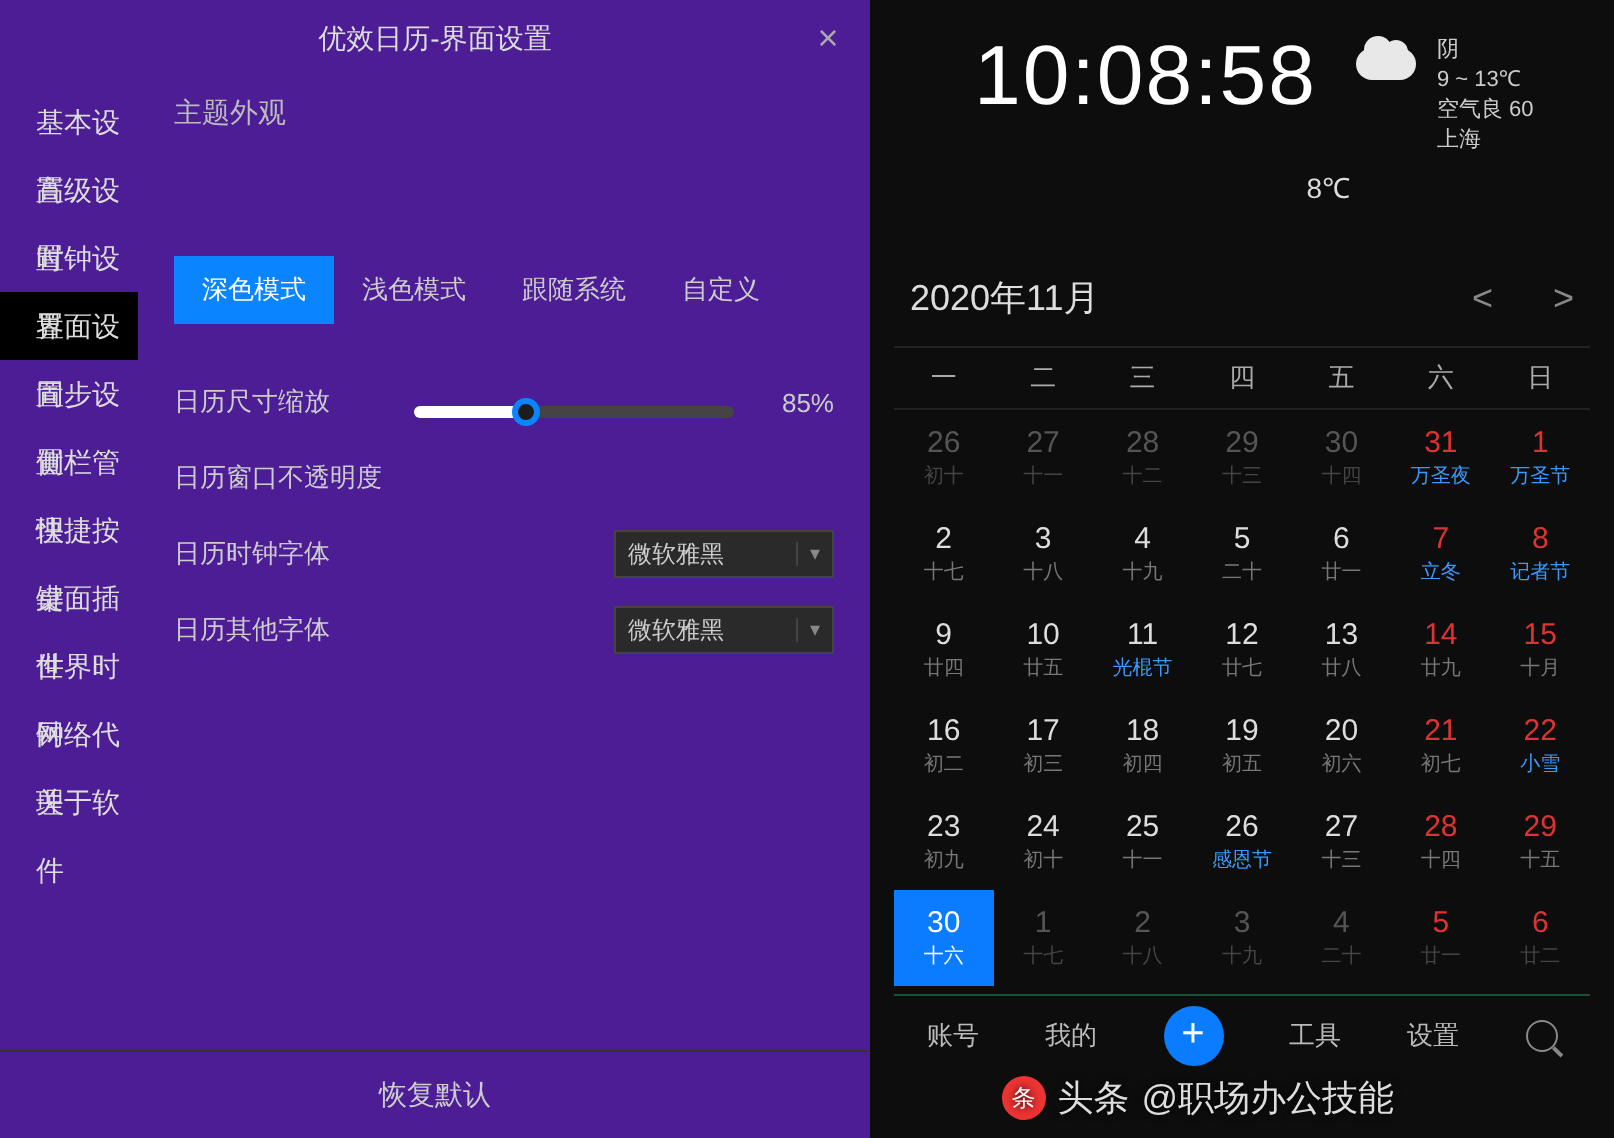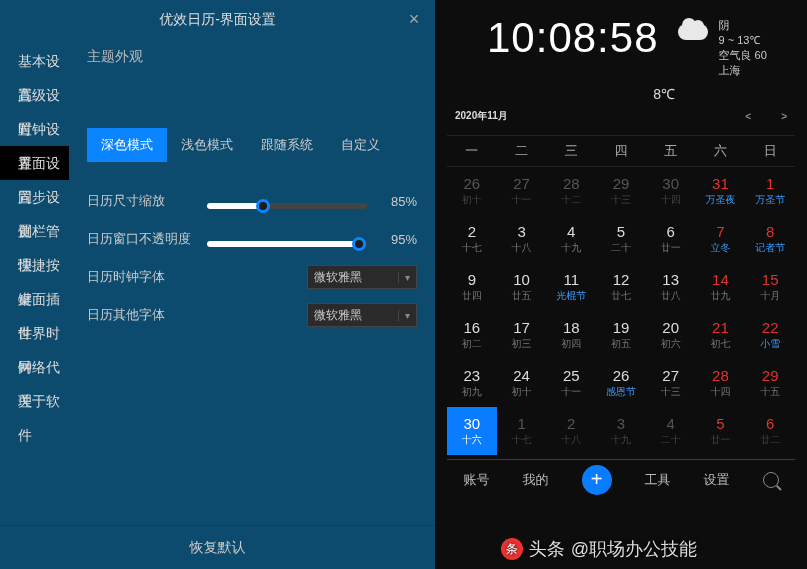--- a/index.html
+++ b/index.html
@@ -1,18 +1,18 @@
 <!DOCTYPE html>
 <html><head>
 <meta charset="utf-8">
 <style>
 * { margin:0; padding:0; box-sizing:border-box; font-family:"Microsoft YaHei","微软雅黑",sans-serif; }
 body { background:#111; width:807px; height:569px; overflow:hidden; color:#ccc; position:relative; }
 .app { display:flex; width:807px; height:569px; background:#1a1a1a; }
-.left-panel { width:435px; background:#0c4a6e; display:flex; flex-direction:column; position:relative; }
+.left-panel { width:435px; background:#4c1d95; display:flex; flex-direction:column; position:relative; }
 .titlebar { height:40px; display:flex; align-items:center; justify-content:center; position:relative; color:#ddd; font-size:14px; }
 .close-btn { position:absolute; right:12px; top:10px; width:18px; height:18px; color:#aaa; cursor:pointer; font-size:18px; line-height:18px; text-align:center; }
 .left-body { flex:1; display:flex; }
 .sidebar { width:100px; padding-top:4px; }
 .sidebar-item { height:34px; line-height:34px; padding-left:18px; font-size:14px; color:#ddd; cursor:pointer; }
 .sidebar-item.active { background:#000; }
 .settings { flex:1; padding:8px 18px 0 18px; }
 .section-title { font-size:14px; color:#bbb; margin-bottom:14px; }
 .theme-row { display:flex; gap:0; margin-bottom:20px; }
 .theme-btn { padding:8px 14px; font-size:13px; color:#ccc; cursor:pointer;margin-top:48px; }
@@ -30,21 +30,21 @@
 .right-panel { flex:1; background:#0d0d0d; display:flex; flex-direction:column; padding:14px 12px 0 12px; }
 .clock-row { display:flex; align-items:flex-start; gap:10px; }
 .clock { font-size:42px; font-weight:300; color:#fff; letter-spacing:1px;margin-left:40px; }
 .weather-block { display:flex; gap:8px; margin-left:6px; margin-top:4px; }
 .wicon { width:36px; height:24px; position:relative; }
 .wicon .cloud { position:absolute; width:30px; height:16px; background:#e8e8e8; border-radius:10px; top:6px; left:3px; }
 .wicon .cloud:before { content:""; position:absolute; width:14px; height:14px; background:#e8e8e8; border-radius:50%; top:-6px; left:4px; }
 .wicon .cloud:after { content:""; position:absolute; width:12px; height:12px; background:#e8e8e8; border-radius:50%; top:-4px; left:14px; }
 .winfo { font-size:11px; line-height:15px; color:#ccc; }
 .temp-now { font-size:14px; color:#ddd; text-align:right; margin-top:6px; padding-right:120px; }
-.month-row { display:flex; align-items:center; justify-content:space-between; margin-top:0; padding:6px 8px; font-size:10px; color:#ddd;font-weight:bold; }
+.month-row { display:flex; align-items:center; justify-content:space-between; margin-top:28px; padding:6px 8px; font-size:18px; color:#ddd; }
 .month-nav { display:flex; gap:30px; color:#888; }
 .month-nav span { cursor:pointer; }
 .cal { margin-top:6px; }
 .cal-head { display:grid; grid-template-columns:repeat(7,1fr); text-align:center; font-size:13px; color:#aaa; padding:6px 0; border-top:1px solid #222; border-bottom:1px solid #222; }
 .cal-body { display:grid; grid-template-columns:repeat(7,1fr); }
 .day { height:48px; display:flex; flex-direction:column; align-items:center; justify-content:center; cursor:pointer; }
 .day .num { font-size:15px; color:#ddd; }
 .day .sub { font-size:10px; color:#777; margin-top:1px; }
 .day.dim .num { color:#555; }
 .day.dim .sub { color:#444; }
@@ -99,27 +99,20 @@
             <div class="slider">
               <div class="slider-fill" id="scale-fill" style="width: 35%;"></div>
               <div class="slider-thumb" id="scale-thumb" style="left: 35%;"></div>
             </div>
             <div class="slider-val">85%</div>
           </div>
         </div>
 
         <div class="setting-row">
           <div class="setting-label">日历窗口不透明度</div>
-          <div class="slider-wrap">
-            <div class="slider">
-              <div class="slider-fill" id="op-fill" style="width: 95%;"></div>
-              <div class="slider-thumb" id="op-thumb" style="left: 95%;"></div>
-            </div>
-            <div class="slider-val">95%</div>
-          </div>
         </div>
 
         <div class="setting-row">
           <div class="setting-label">日历时钟字体</div>
           <div style="flex:1;display:flex;justify-content:flex-end;">
             <div class="select">
               <span>微软雅黑</span>
               <span class="arrow">▾</span>
             </div>
           </div>

